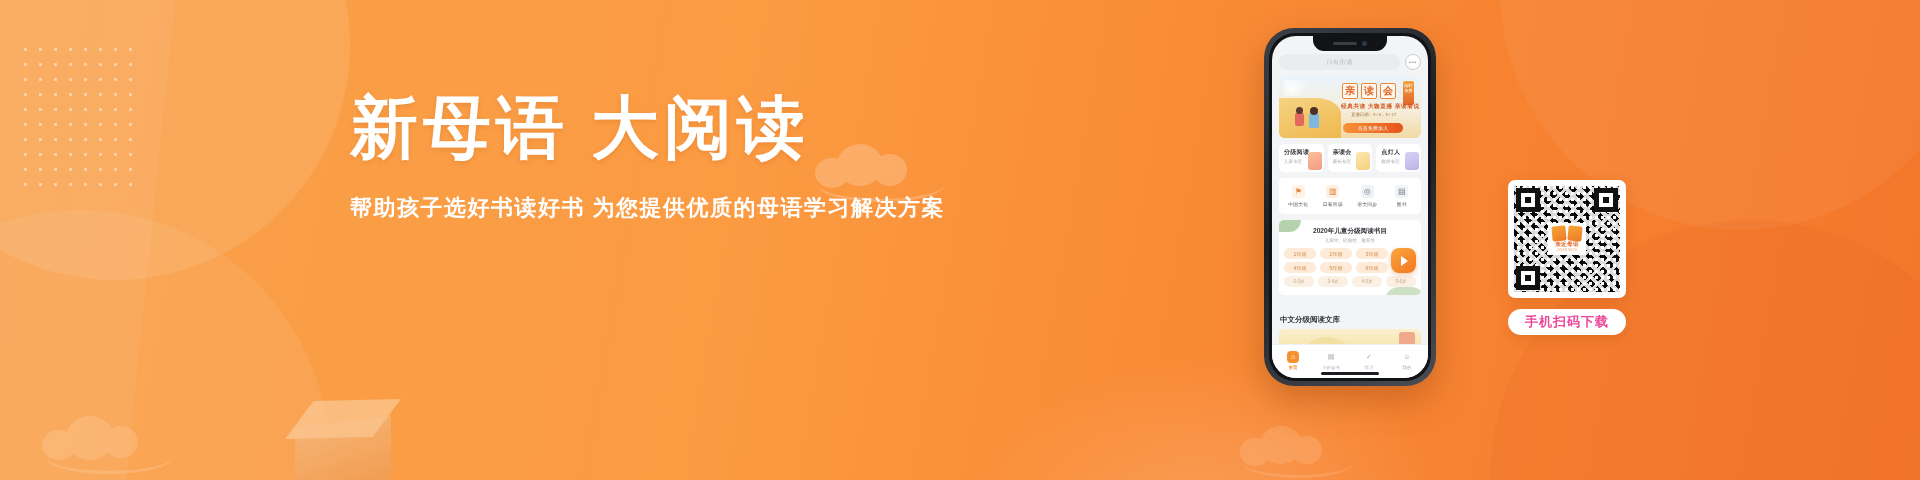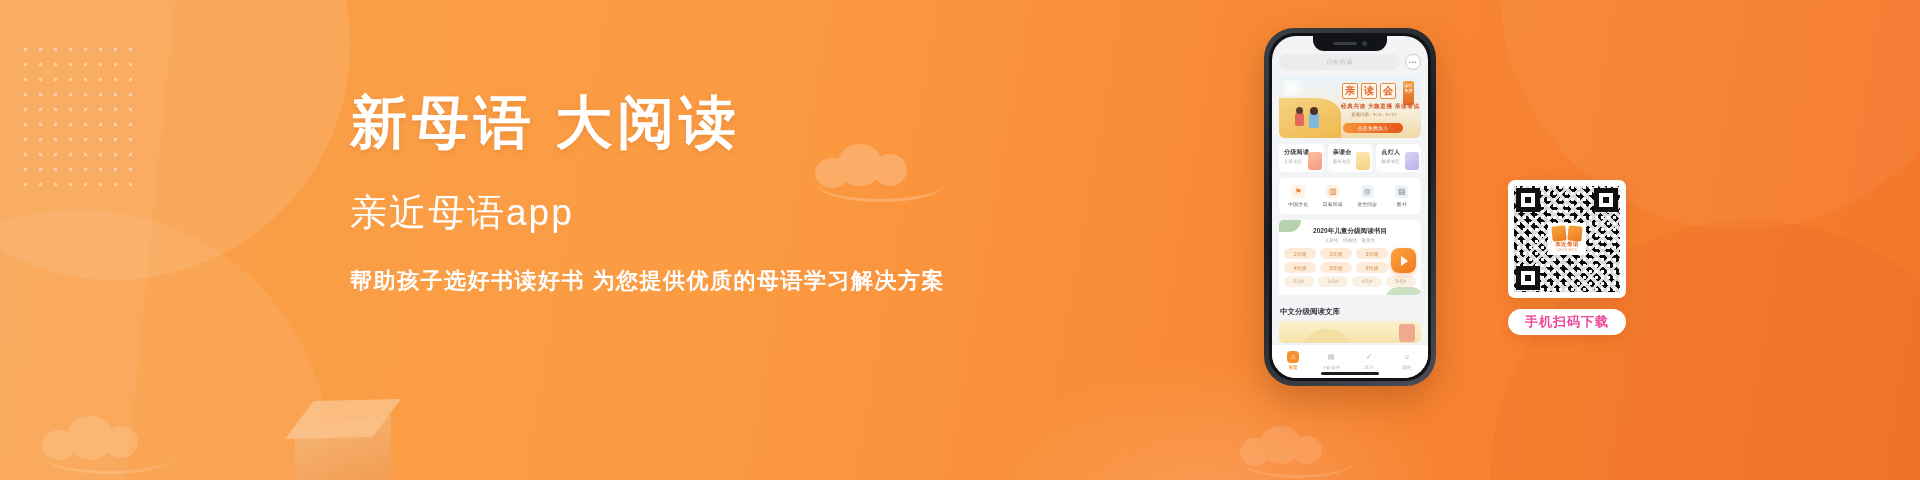--- a/index.html
+++ b/index.html
@@ -92,21 +92,21 @@
   .cloud-c .p2 { left:20px;top:4px;  width:42px; height:38px; }
   .cloud-c .p3 { left:52px;top:14px; width:30px; height:28px; }
   .cloud-c .tail { left:2px; top:40px; width:112px; height:16px; }
 
   
   .copy { position:absolute; left:350px; top:92px; width:660px; }
 
   .headline {
     font-family:"Liberation Serif", serif;
     font-weight:700;
-    font-size:57px;
+    font-size:68px;
     line-height:1.08;
     color:#FFFFFF;
     letter-spacing:5px;
     white-space:nowrap;
     text-shadow:0 2px 5px rgba(170,70,10,0.18);
   }
 
   .app-name {
     margin-top:34px;
     font-size:37px;
@@ -262,21 +262,21 @@
     display:flex; align-items:center; justify-content:center;
     box-shadow:0 2px 5px rgba(220,110,30,.35);
   }
   .play-btn .tri {
     width:0;height:0;border-left:7px solid #fff;
     border-top:5px solid transparent;border-bottom:5px solid transparent;
     margin-left:2px;
   }
   .grade-row.r1 .chip:last-child, .grade-row.r2 .chip:last-child { margin-right:28px; }
 
-  .library-title { margin-top:12px; font-size:7.5px; font-weight:700; color:#2F3338; padding-left:1px; }
+  .library-title { margin-top:20px; font-size:7.5px; font-weight:700; color:#2F3338; padding-left:1px; }
   .library-card {
     margin-top:4px; height:22px; border-radius:5px;
     background:linear-gradient(180deg,#FBF0CF,#F6E2A9); position:relative; overflow:hidden;
   }
   .library-card .bump { position:absolute; left:26px; top:8px; width:44px; height:30px;
     border-radius:50% 50% 0 0; background:#F3DFA2; }
   .library-card .tab { position:absolute; right:6px; top:3px; width:16px; height:18px;
     background:#F0A98C; border-radius:3px; }
 
   
@@ -383,21 +383,20 @@
     <div class="cloud cloud-c">
       <div class="puff p1"></div>
         <div class="puff p2"></div>
         <div class="puff p3"></div>
       <div class="tail"></div>
     </div>
   </div>
 
   <div class="copy">
     <div class="headline">新母语 大阅读</div>
-    <div class="app-name">亲近母语app</div>
     <div class="tagline">帮助孩子选好书读好书 为您提供优质的母语学习解决方案</div>
   </div>
 
   <div class="phone">
     <div class="phone-inner">
       <div class="screen">
 
         <div class="notch">
           <div class="speaker"></div>
           <div class="cam"></div>

